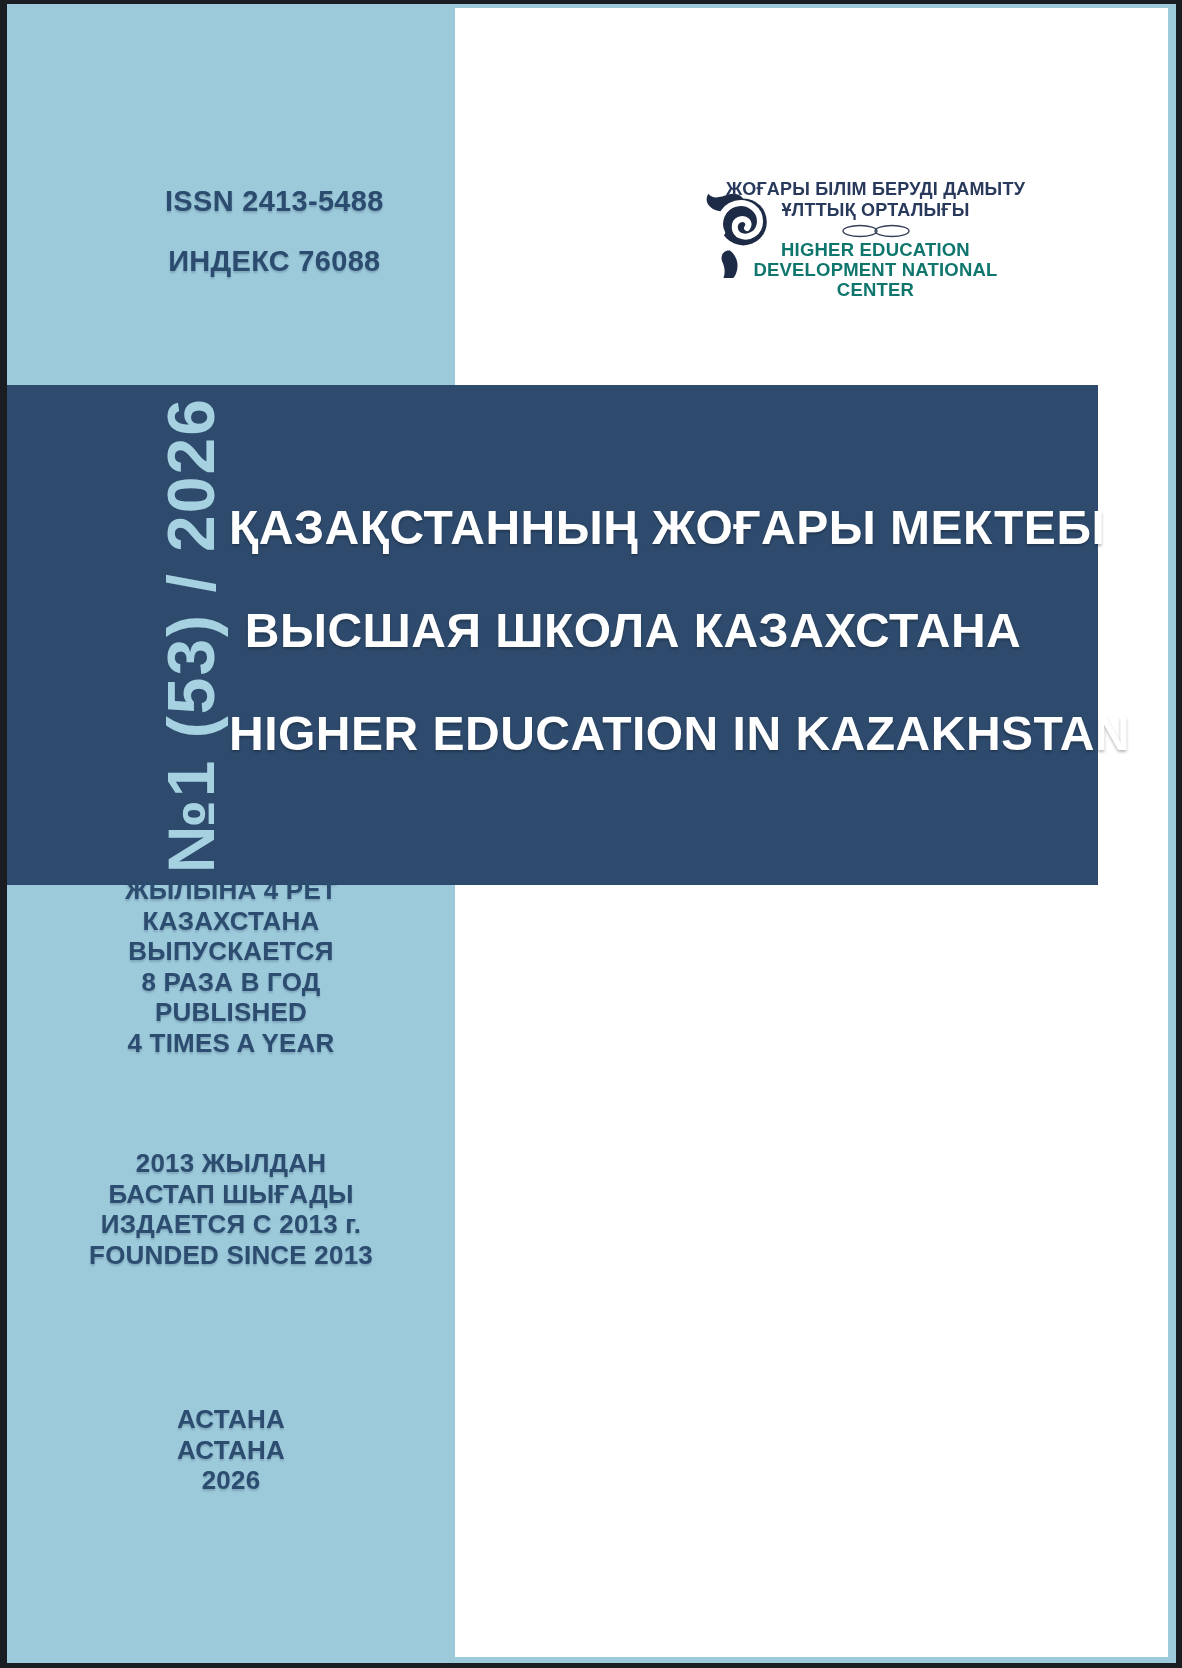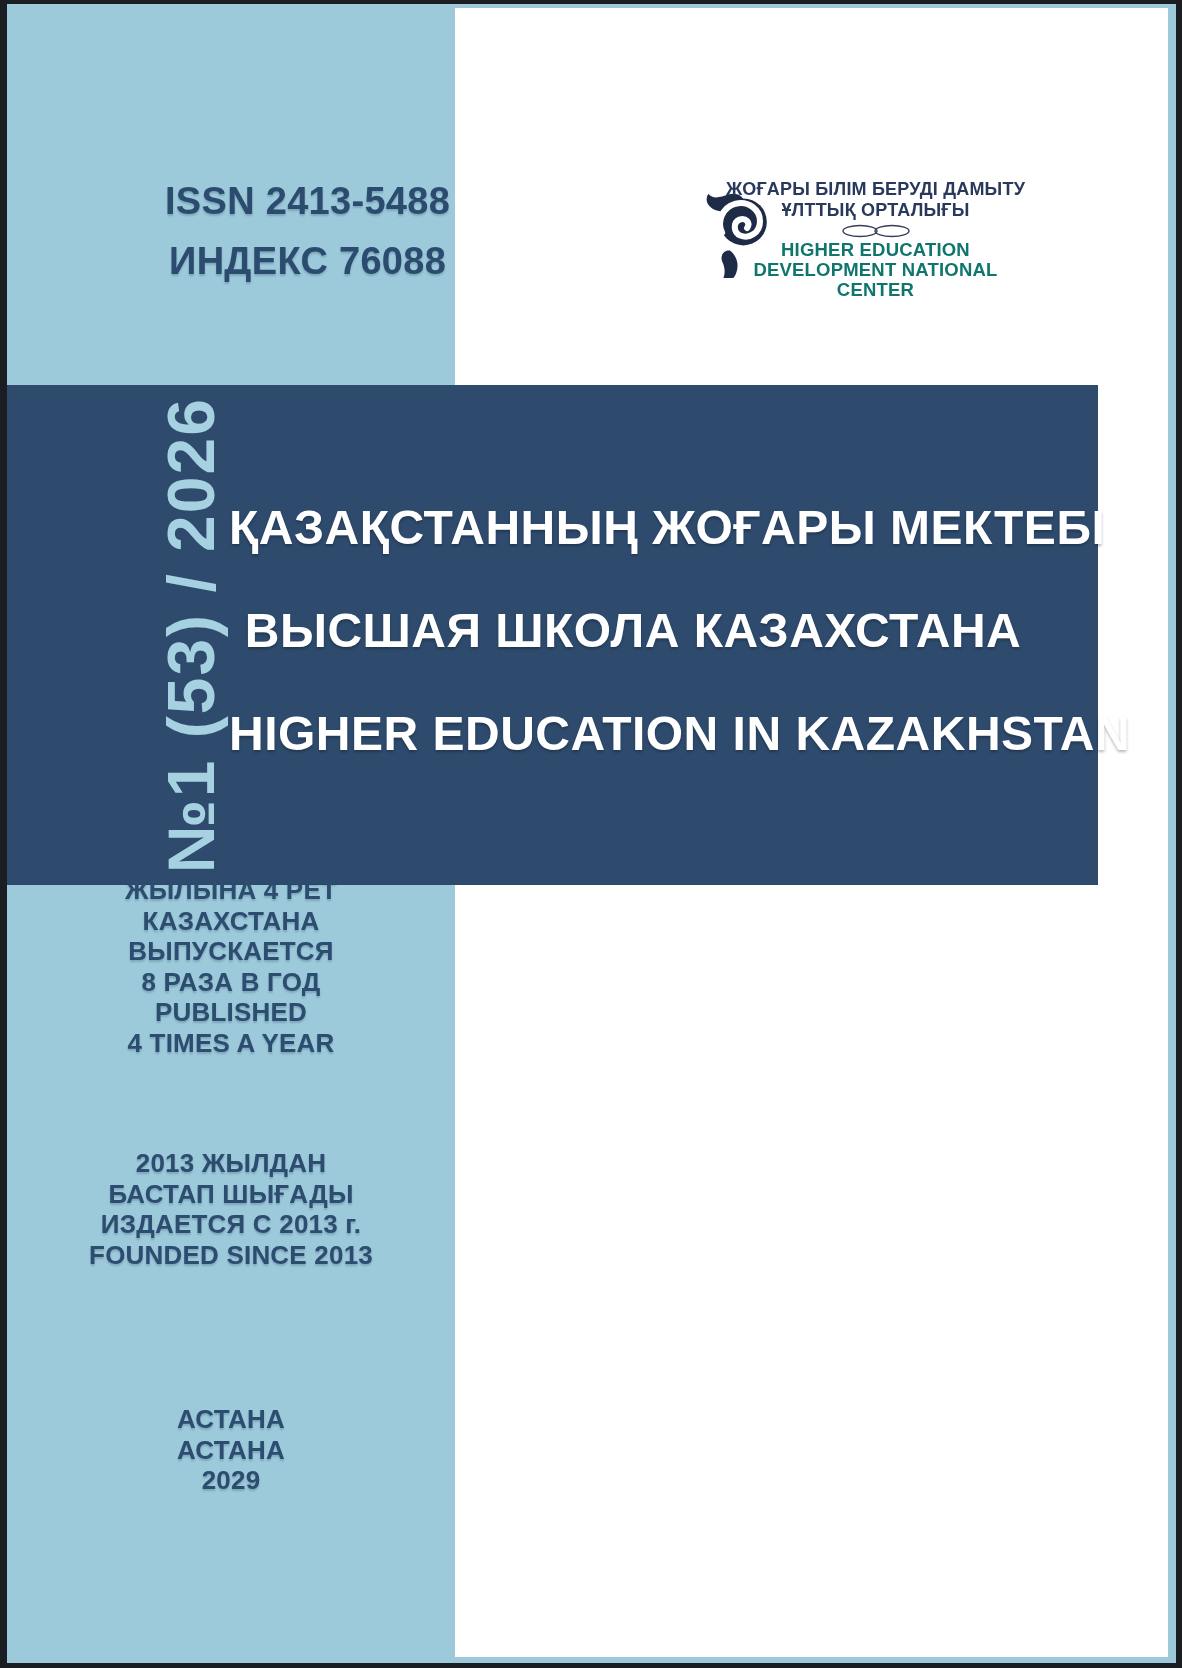--- a/index.html
+++ b/index.html
@@ -17,21 +17,21 @@
     border-bottom:6px solid #9ccadb;
     box-sizing:border-box;
   }
   .left-col{
     position:absolute;left:0;top:0;bottom:0;width:448px;
     background:#9ccadb;
   }
   
   .issn-block{
     position:absolute;left:158px;top:176px;
-    color:#2b4b6f;font-weight:bold;font-size:38px;line-height:34px;
+    color:#2b4b6f;font-weight:bold;font-size:29px;line-height:34px;
     text-shadow:0 2px 2px rgba(25,45,70,.22);
     letter-spacing:.3px;
   }
   .issn-block .line2{margin-top:26px;text-align:center;}
   
   .logo-swirl{position:absolute;left:693px;top:179px;}
   .logo-text{
     position:absolute;left:716px;top:171px;width:305px;text-align:center;
     color:#28395c;font-weight:bold;
   }
@@ -132,16 +132,16 @@
   <div class="col-block founded-block">
     <div>2013 ЖЫЛДАН</div>
     <div>БАСТАП ШЫҒАДЫ</div>
     <div>ИЗДАЕТСЯ С 2013 г.</div>
     <div>FOUNDED SINCE 2013</div>
   </div>
 
   <div class="col-block city-block">
     <div>АСТАНА</div>
     <div>АСТАНА</div>
-    <div>2029</div>
+    <div>2026</div>
   </div>
 
 </div>
 
 </body></html>

